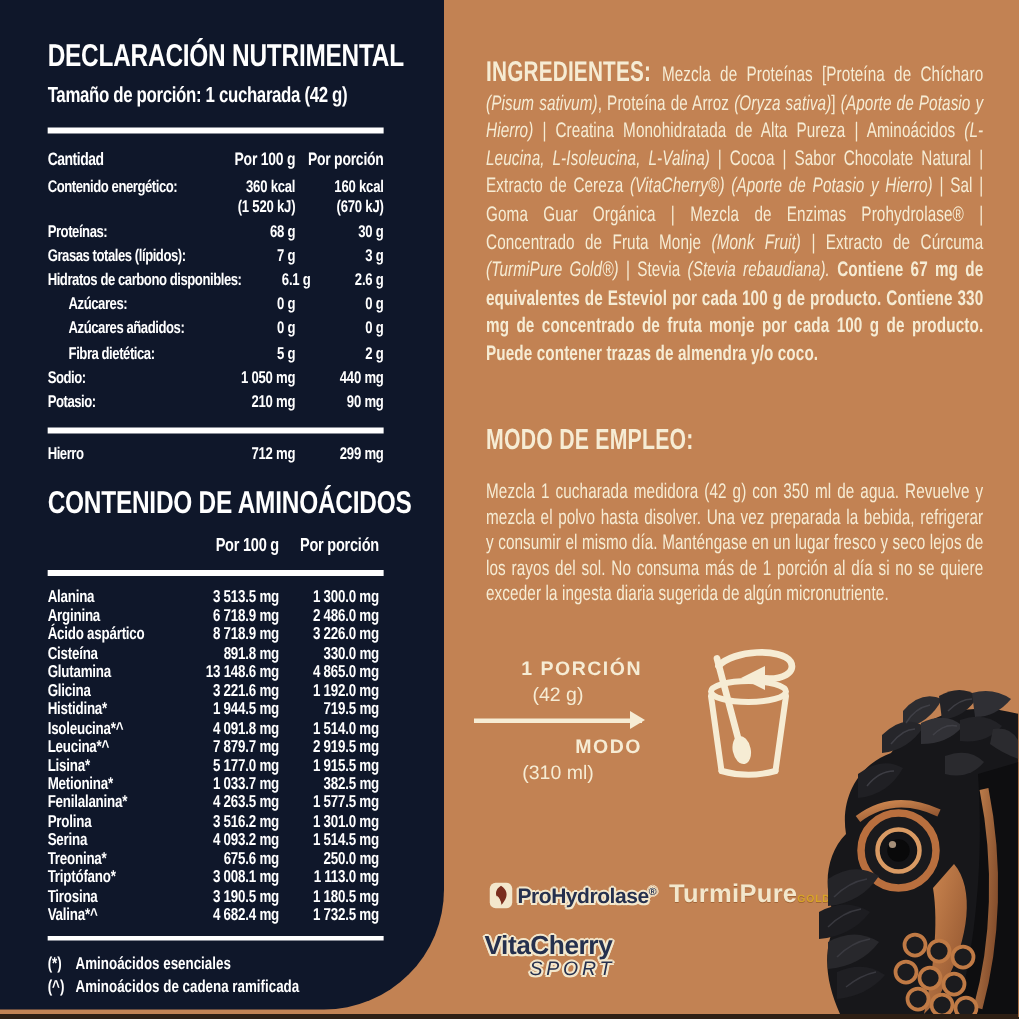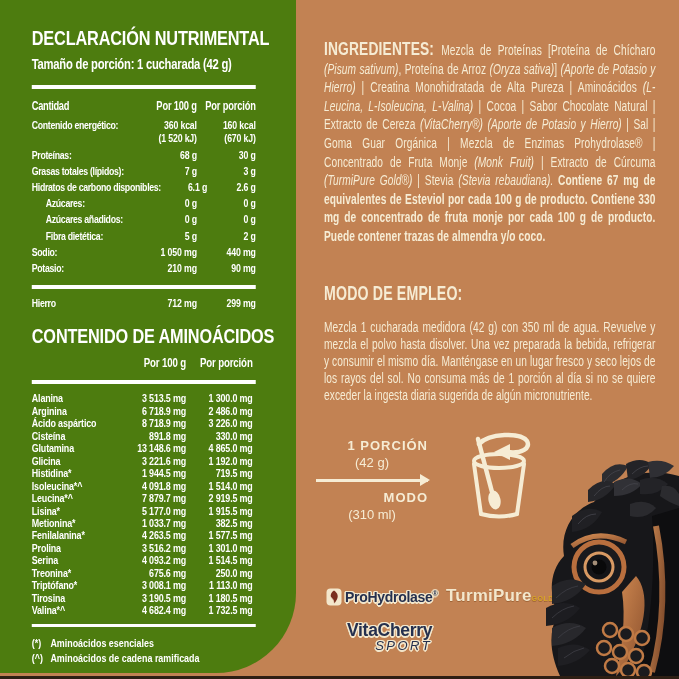--- a/index.html
+++ b/index.html
@@ -1,21 +1,21 @@
 <!DOCTYPE html>
 <html><head>
 <meta charset="utf-8">
 <style>
   html,body { margin:0; padding:0; background:#c28253; }
   .page { position:relative; width:679px; height:679px; background:#c28253; overflow:hidden;
           font-family:"Liberation Sans", sans-serif; }
 
   
   .black-panel { position:absolute; left:0; top:0; width:296px; height:673px;
-                 background:#4d7c0f; border-bottom-right-radius:80px; color:#ffffff; }
+                 background:#0f172a; border-bottom-right-radius:80px; color:#ffffff; }
   .panel-inner { position:absolute; left:0; top:0; width:382px; transform:scaleX(0.775);
                  transform-origin:0 0; padding:24px 52px 0 41px; box-sizing:border-box; }
   .np-title { font-size:21px; font-weight:700; white-space:nowrap; letter-spacing:-0.2px; margin:2px 0 6px; }
   .np-sub   { font-size:14.5px; font-weight:700; white-space:nowrap; letter-spacing:-0.3px; }
   .rule  { height:4px; background:#ffffff; margin:13px 0 11px; }
   .rule2 { height:4px; background:#ffffff; margin:10px 0 8px; }
   .rule3 { height:3px; background:#ffffff; margin:7px 0 9px; }
 
   .nut-row { display:flex; align-items:flex-start; margin-bottom:3px; font-size:11.3px;
              font-weight:700; line-height:13.2px; letter-spacing:-0.2px; }
@@ -67,21 +67,21 @@
              text-shadow:-1.5px 0 #f3e7cc, 1.5px 0 #f3e7cc, 0 -1.5px #f3e7cc, 0 1.5px #f3e7cc,
                          -1px -1px #f3e7cc, 1px 1px #f3e7cc, -1px 1px #f3e7cc, 1px -1px #f3e7cc; }
   .reg-mark { font-size:7px; vertical-align:super; }
   .logo-tp { position:absolute; left:446px; top:586px; color:#f3e7cc; font-size:17px; font-weight:700;
              letter-spacing:0.2px; text-shadow:0 1px 0 #a06538; }
   .tp-gold { font-size:7px; font-weight:700; color:#d8a426; letter-spacing:0.5px; }
   .tp-reg  { font-size:7px; vertical-align:super; color:#f3e7cc; }
   .logo-vc { position:absolute; left:323px; top:620px; color:#25304e; }
   .vc-main { font-size:17.5px; font-weight:700; letter-spacing:-0.3px;
              text-shadow:-1.5px 0 #f3e7cc, 1.5px 0 #f3e7cc, 0 -1.5px #f3e7cc, 0 1.5px #f3e7cc,
-                         -1px -1px #f3e7cc, 1px 1px #f3e7cc, -1px 1px #f3e7cc, 1px -1px #f3e7cc;margin-left:24px; }
+                         -1px -1px #f3e7cc, 1px 1px #f3e7cc, -1px 1px #f3e7cc, 1px -1px #f3e7cc; }
   .vc-sport { font-size:13px; font-weight:400; font-style:italic; letter-spacing:2.5px; margin-top:-3px;
               text-align:right; padding-left:30px;
               text-shadow:-1.5px 0 #f3e7cc, 1.5px 0 #f3e7cc, 0 -1.5px #f3e7cc, 0 1.5px #f3e7cc,
                           -1px -1px #f3e7cc, 1px 1px #f3e7cc, -1px 1px #f3e7cc, 1px -1px #f3e7cc; }
 
   .owl { position:absolute; right:0; bottom:3px; }
   .photo-edge { position:absolute; left:0; bottom:0; width:679px; height:3px; background:#2e1f14; }
 </style>
 </head>
 <body>

